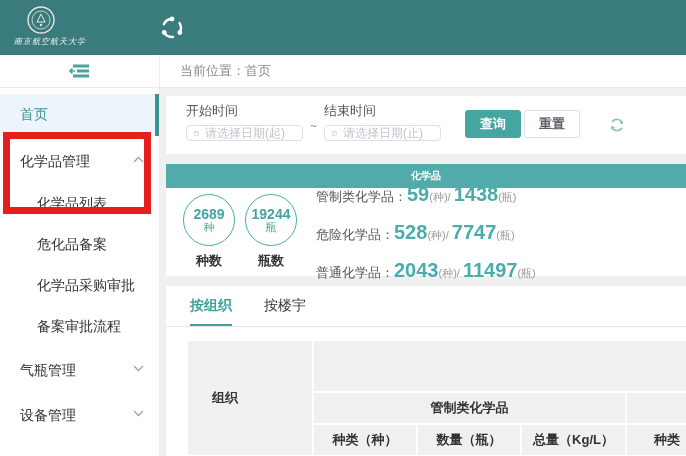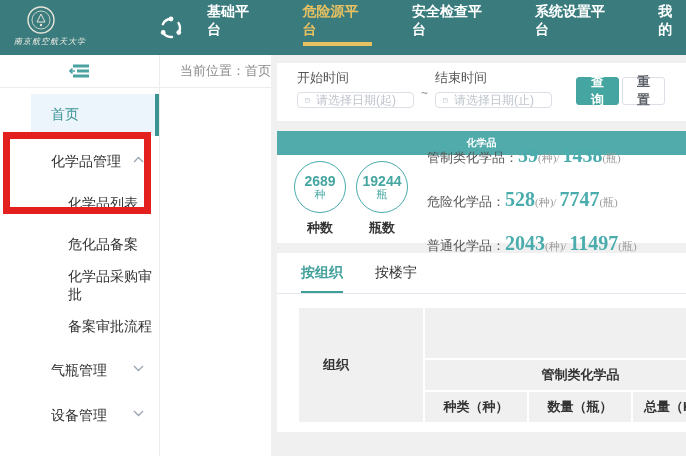--- a/index.html
+++ b/index.html
@@ -14,28 +14,28 @@
   .logo-text { color:#f2efe6; font-size:8px; letter-spacing:1px; margin-top:1px; font-family:"Liberation Serif","DejaVu Serif",serif; font-style:italic; white-space:nowrap; }
   .share-wrap { height:55px; display:flex; align-items:center; margin-right:22px; }
   .nav-items { display:flex; height:55px; gap:40px; }
   .nav-item { height:46px; display:flex; align-items:center; color:#fff; font-size:14px; font-weight:bold; border-bottom:4px solid transparent; cursor:pointer; }
   .nav-item.active { color:#e7c161; border-bottom-color:#e7c161; }
 
   
   .body-row { display:flex; height:401px; }
   .sidebar { width:160px; background:#fff; border-right:1px solid #ececec; flex:none; }
   .sidebar-top { height:33px; display:flex; align-items:center; justify-content:center; border-bottom:1px solid #ececec; }
-  .menu { padding-top:6px;padding-left:31px; }
+  .menu { padding-top:6px; }
   .menu-item { position:relative; height:42px; display:flex; align-items:center; padding-left:20px; font-size:14px; color:#333; cursor:pointer; }
   .menu-item.active { background:#edf5fc; color:#3a9393; }
   .menu-item.active .right-bar { position:absolute; right:0; top:0; width:4px; height:100%; background:#3a9393; }
   .menu-item .chevron { position:absolute; right:15px; top:15px; }
   .submenu-item { height:41px; display:flex; align-items:center; padding-left:37px; font-size:14px; color:#333; cursor:pointer; }
 
-  .main { flex:1; display:flex; flex-direction:row; overflow:hidden; }
+  .main { flex:1; display:flex; flex-direction:column; overflow:hidden; }
   .breadcrumb { height:33px; background:#fff; border-bottom:1px solid #ececec; display:flex; align-items:center; padding-left:20px; color:#8b8b8b; font-size:13px; }
   .content { flex:1; background:#f0f0f0; padding:8px 0 0 6px; overflow:hidden; }
 
   
   .filter-card { background:#fff; height:58px; display:flex; padding:6px 0 15px 20px; }
   .field { display:flex; flex-direction:column; }
   .field-label { font-size:13px; color:#555; margin-bottom:5px; }
   .date-input { width:117px; height:26px; border:1px solid #dcdfe6; border-radius:4px; background:#fff; display:flex; align-items:center; padding:0 7px; gap:6px; }
   .date-input input { border:none; outline:none; width:90px; font-size:12px; color:#606266; font-family:inherit; background:transparent; }
   .date-input input::placeholder { color:#bfc4cc; }
@@ -48,21 +48,21 @@
 
   
   .panel { margin-top:10px; }
   .panel-header { height:24px; background:#52abab; color:#fff; font-weight:bold; font-size:10px; display:flex; align-items:center; justify-content:center; }
   .panel-body { background:#fff; height:88px; display:flex; align-items:center; padding-left:12px; }
   .circ-block { width:62px; display:flex; flex-direction:column; align-items:center; margin-right:0; }
   .circle { width:52px; height:52px; border:1px solid #4aacac; border-radius:50%; display:flex; flex-direction:column; align-items:center; justify-content:center; color:#45a5a0; }
   .circle .val { font-size:14px; font-weight:bold; line-height:14px; }
   .circle .unit { font-size:11px; line-height:13px; }
   .circ-label { margin-top:6px; font-size:13px; font-weight:bold; color:#333; }
-  .stat-lines { margin-left:14px; display:flex; flex-direction:column; gap:21px;font-family:Liberation Serif, serif; }
+  .stat-lines { margin-left:14px; display:flex; flex-direction:column; gap:15px; }
   .stat-line { font-size:13px; color:#555; display:flex; align-items:baseline; }
   .stat-line .num { color:#4aacac; font-size:20px; font-weight:bold; }
   .stat-line .unit { color:#9a9a9a; font-size:11px; }
   .stat-line .num.second { margin-left:3px; }
 
   
   .tab-card { margin-top:10px; background:#fff; flex:1; min-height:168px; overflow:hidden; }
   .tab-bar { display:flex; gap:32px; padding:0 0 0 24px; border-bottom:1px solid #e4e7ed; }
   .tab { padding:11px 0 9px; font-size:14px; color:#333; border-bottom:2px solid transparent; cursor:pointer; }
   .tab.active { color:#3f9f9a; font-weight:bold; border-bottom-color:#3f9f9a; }
@@ -94,27 +94,20 @@
       </svg>
       <span class="logo-text">南京航空航天大学</span>
     </div>
     <div class="share-wrap">
       <svg class="icon-svg" width="28" height="28" viewBox="0 0 28 28">
         <circle cx="14" cy="14" r="9" fill="none" stroke="#fff" stroke-width="2.4" stroke-dasharray="11 8" stroke-dashoffset="6" stroke-linecap="round"></circle>
         <circle cx="14" cy="5" r="2.4" fill="#fff"></circle>
         <circle cx="6.2" cy="18.5" r="2.4" fill="#fff"></circle>
         <circle cx="21.8" cy="18.5" r="2.4" fill="#fff"></circle>
       </svg>
-    </div>
-    <div class="nav-items">
-      <div class="nav-item">基础平台</div>
-      <div class="nav-item active">危险源平台</div>
-      <div class="nav-item">安全检查平台</div>
-      <div class="nav-item">系统设置平台</div>
-      <div class="nav-item">我的</div>
     </div>
   </div>
 
   <div class="body-row">
 
     <div class="sidebar">
       <div class="sidebar-top">
         <svg width="22" height="16" viewBox="0 0 22 16" style="cursor:pointer">
           <rect x="4" y="1.5" width="16" height="3" fill="#4aa2a2"></rect>
           <rect x="8" y="6.5" width="12" height="3" fill="#4aa2a2"></rect>

